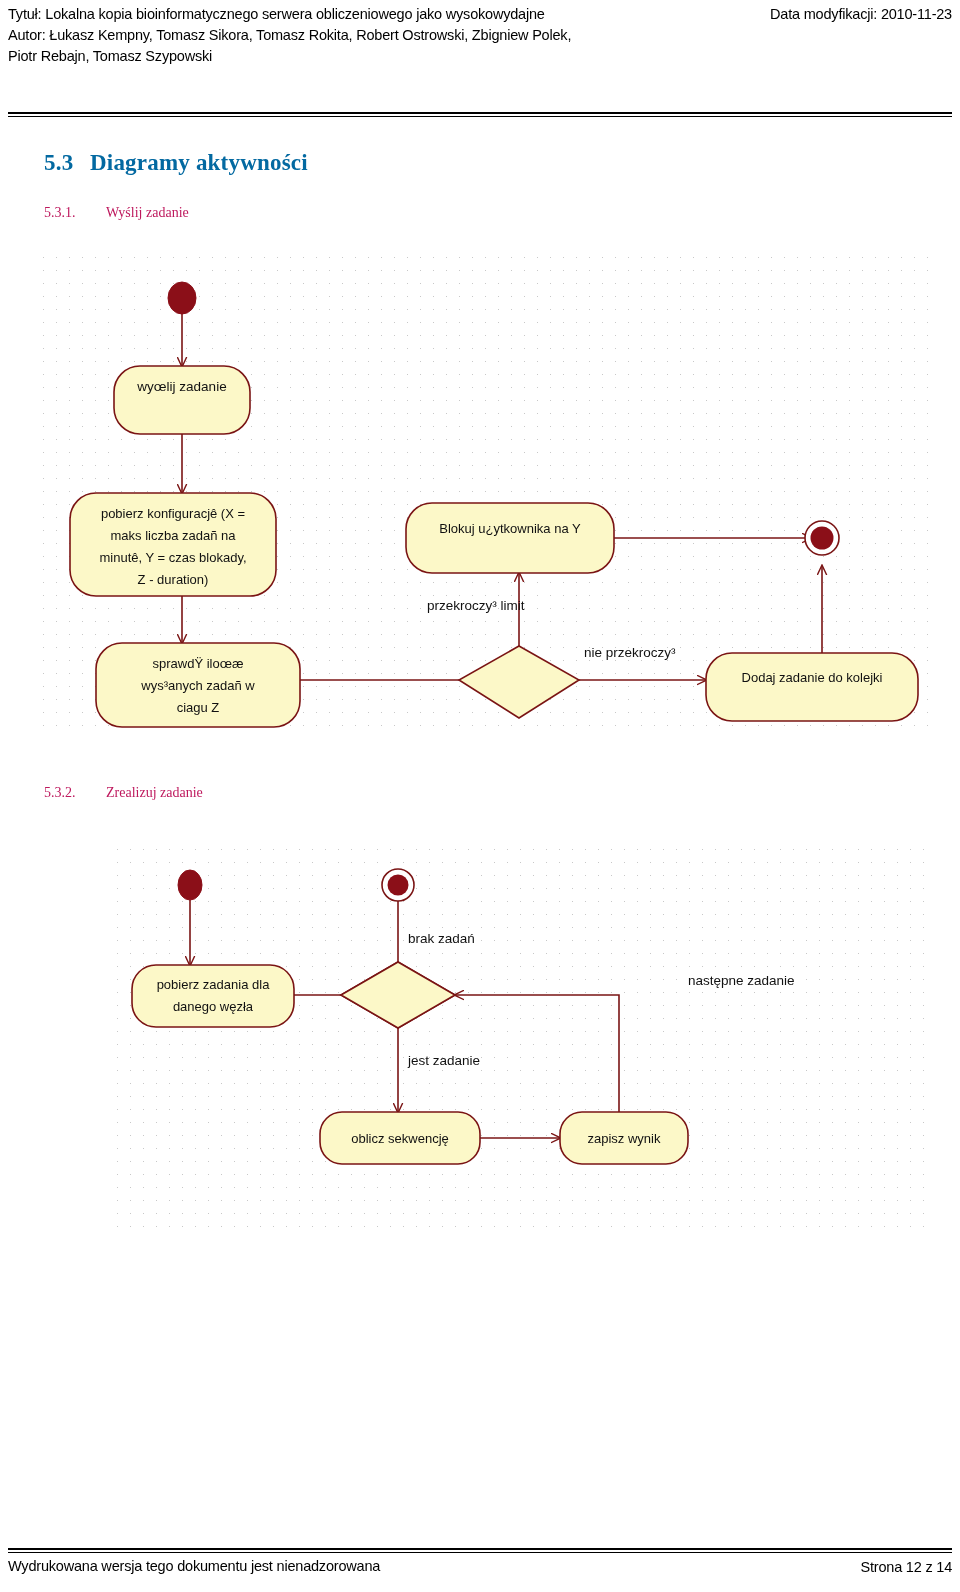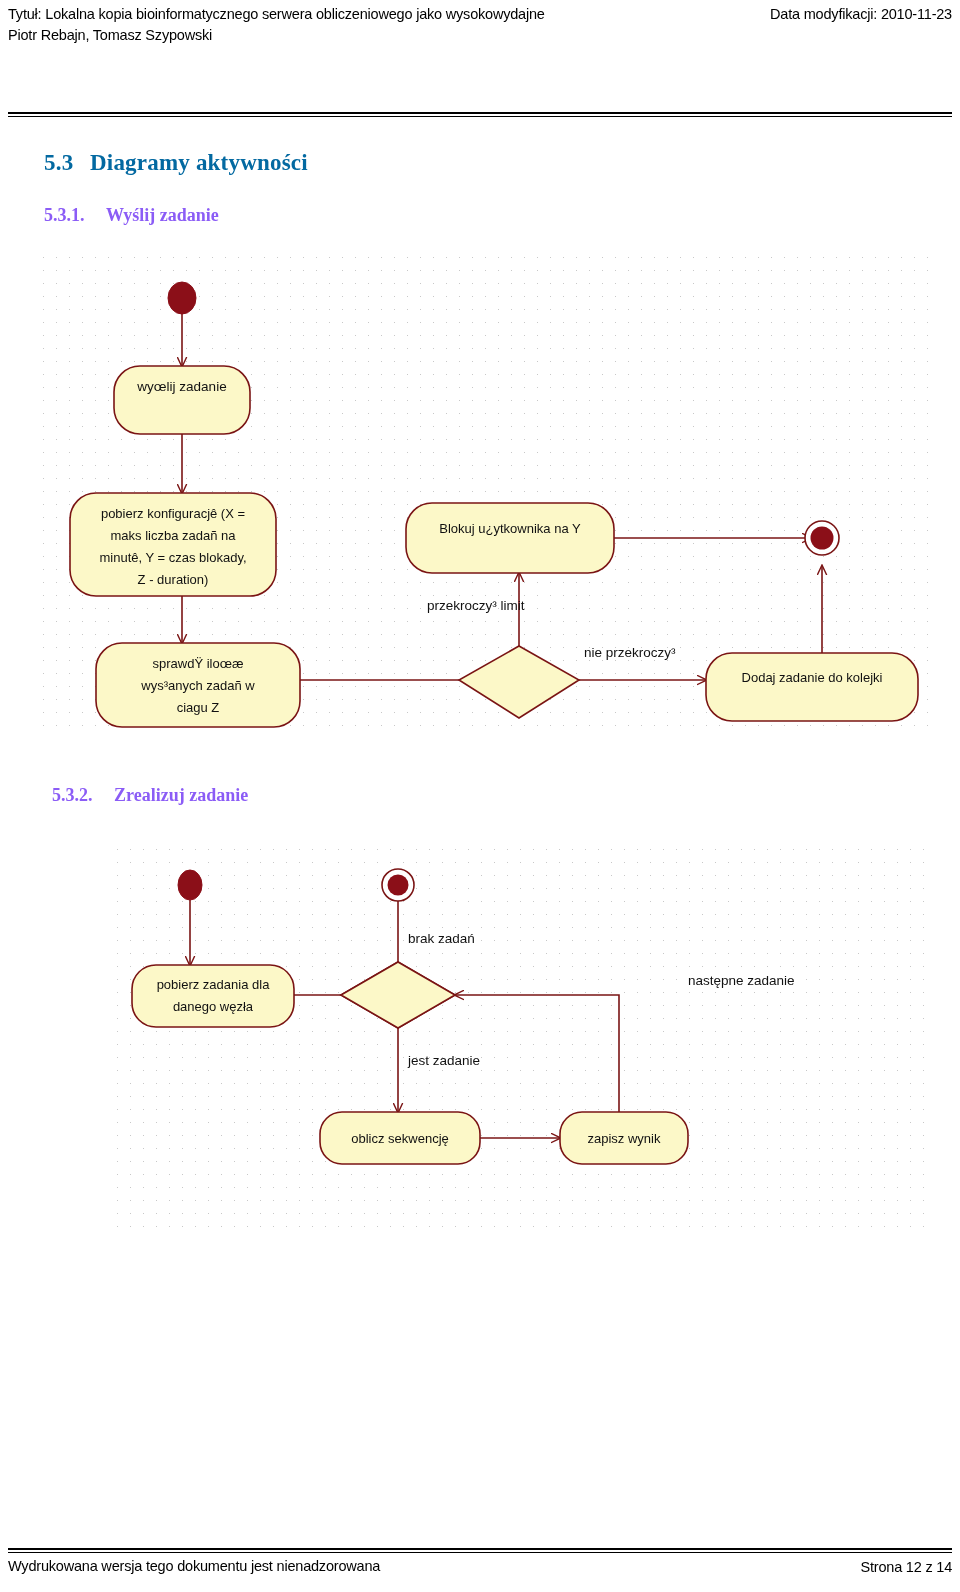--- a/index.html
+++ b/index.html
@@ -60,28 +60,28 @@
     font-size: 23px;
     color: #0369a1;
     letter-spacing: 0.2px;
     white-space: nowrap;
   }
   .h1-sec .num { display:inline-block; min-width: 46px; }
 
   .h2-sec {
     position: absolute;
     font-family: "Liberation Serif", serif;
-    font-weight: bold;
-    font-size: 18px;
-    color: #8b5cf6;
+    font-weight: normal;
+    font-size: 14px;
+    color: #be185d;
     white-space: nowrap;
   }
   .h2-sec .num { display:inline-block; min-width: 62px; }
   #h2-a { left: 44px; top: 205px; }
-  #h2-b { left: 52px; top: 785px; }
+  #h2-b { left: 44px; top: 785px; }
 
   
   .diagram {
     position: absolute;
     background-color: #ffffff;
     background-image:
       radial-gradient(circle, #c8c8c8 0.6px, rgba(0,0,0,0) 0.7px);
     background-size: 13px 13px;
     background-position: 3px 3px;
   }
@@ -128,20 +128,23 @@
   .ft-left { position:absolute; left:0; top:0; }
   .ft-right { position:absolute; right:0; top:1px; }
 </style>
 </head>
 <body>
 
 <div class="page-header">
   <div class="hdr-row">
     <span class="hdr-left">Tytuł: Lokalna kopia bioinformatycznego serwera obliczeniowego jako wysokowydajne</span>
     <span class="hdr-right">Data modyfikacji: 2010-11-23</span>
+  </div>
+  <div class="hdr-row">
+    <span class="hdr-left">Autor: Łukasz Kempny, Tomasz Sikora, Tomasz Rokita, Robert Ostrowski, Zbigniew Polek,</span>
   </div>
   <div class="hdr-row">
     <span class="hdr-left">Piotr Rebajn, Tomasz Szypowski</span>
   </div>
 </div>
 <div class="hdr-rule-thick"></div>
 <div class="hdr-rule-thin"></div>
 
 <div class="h1-sec">
   <span class="num">5.3</span><span>Diagramy aktywności</span>

